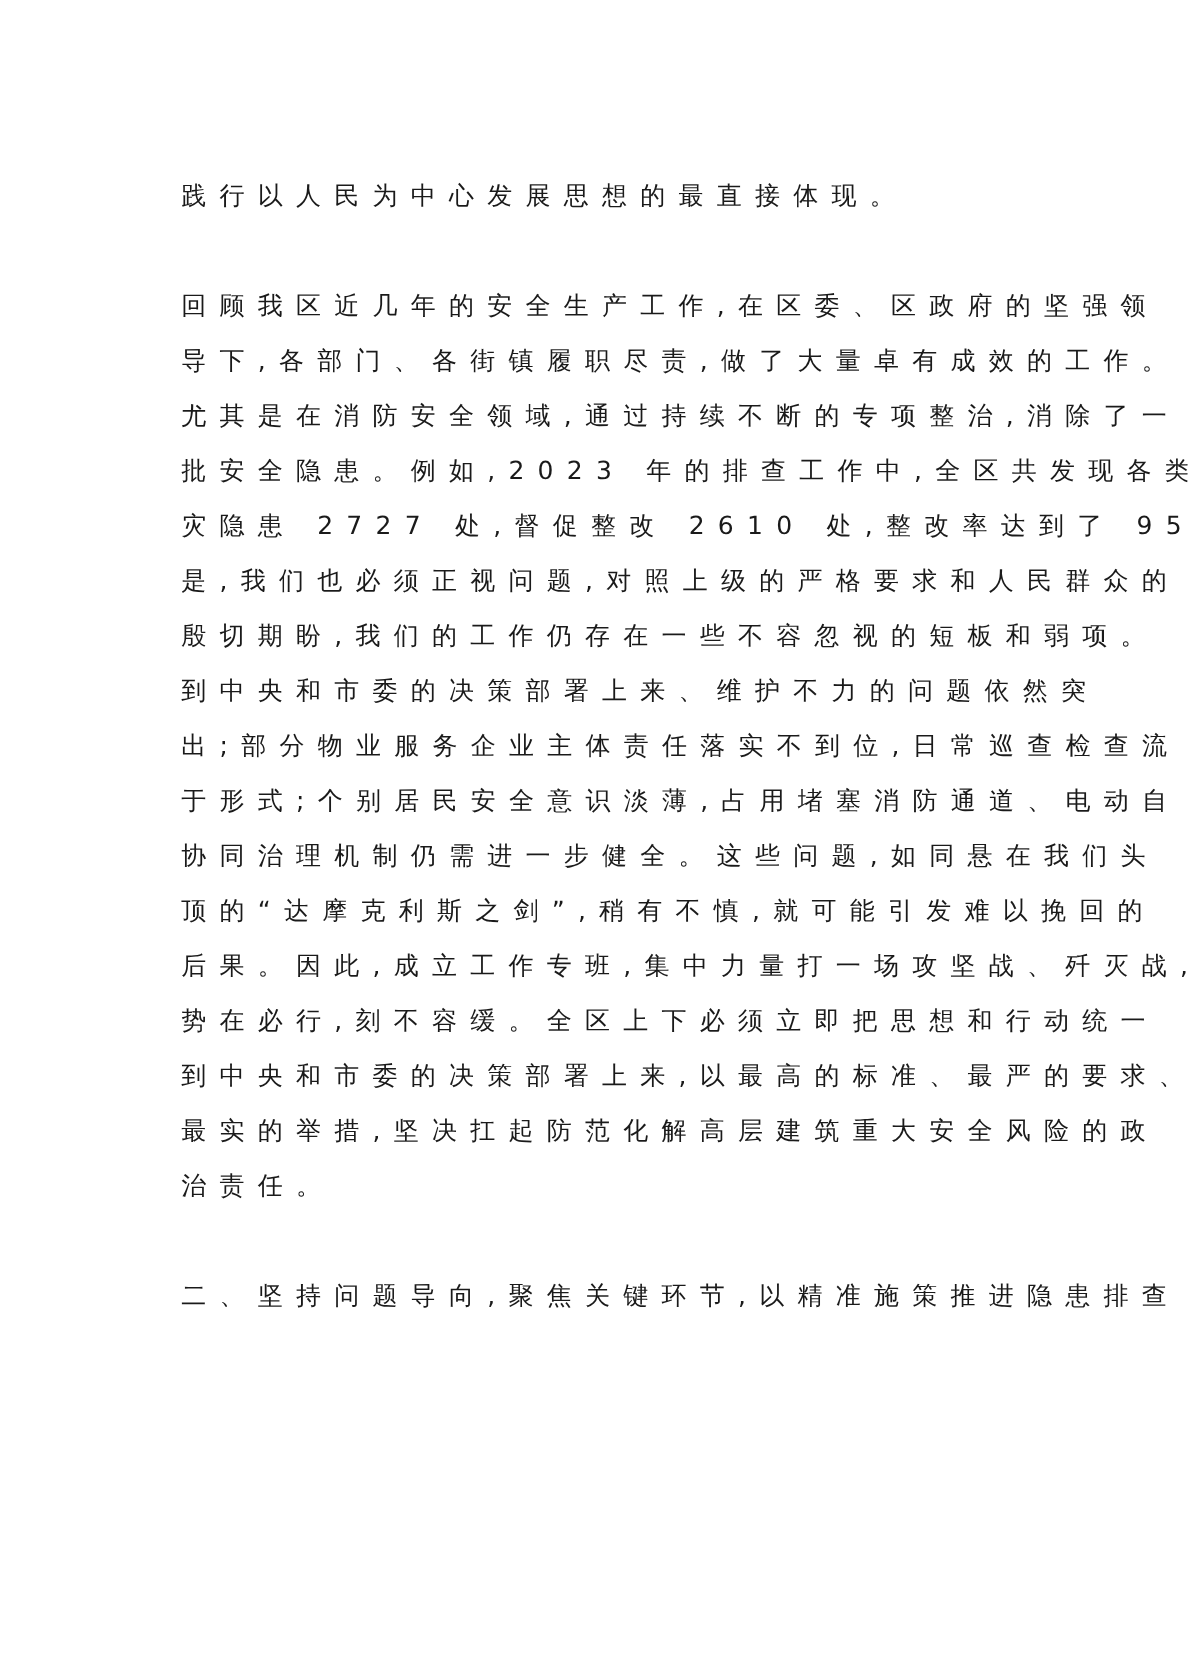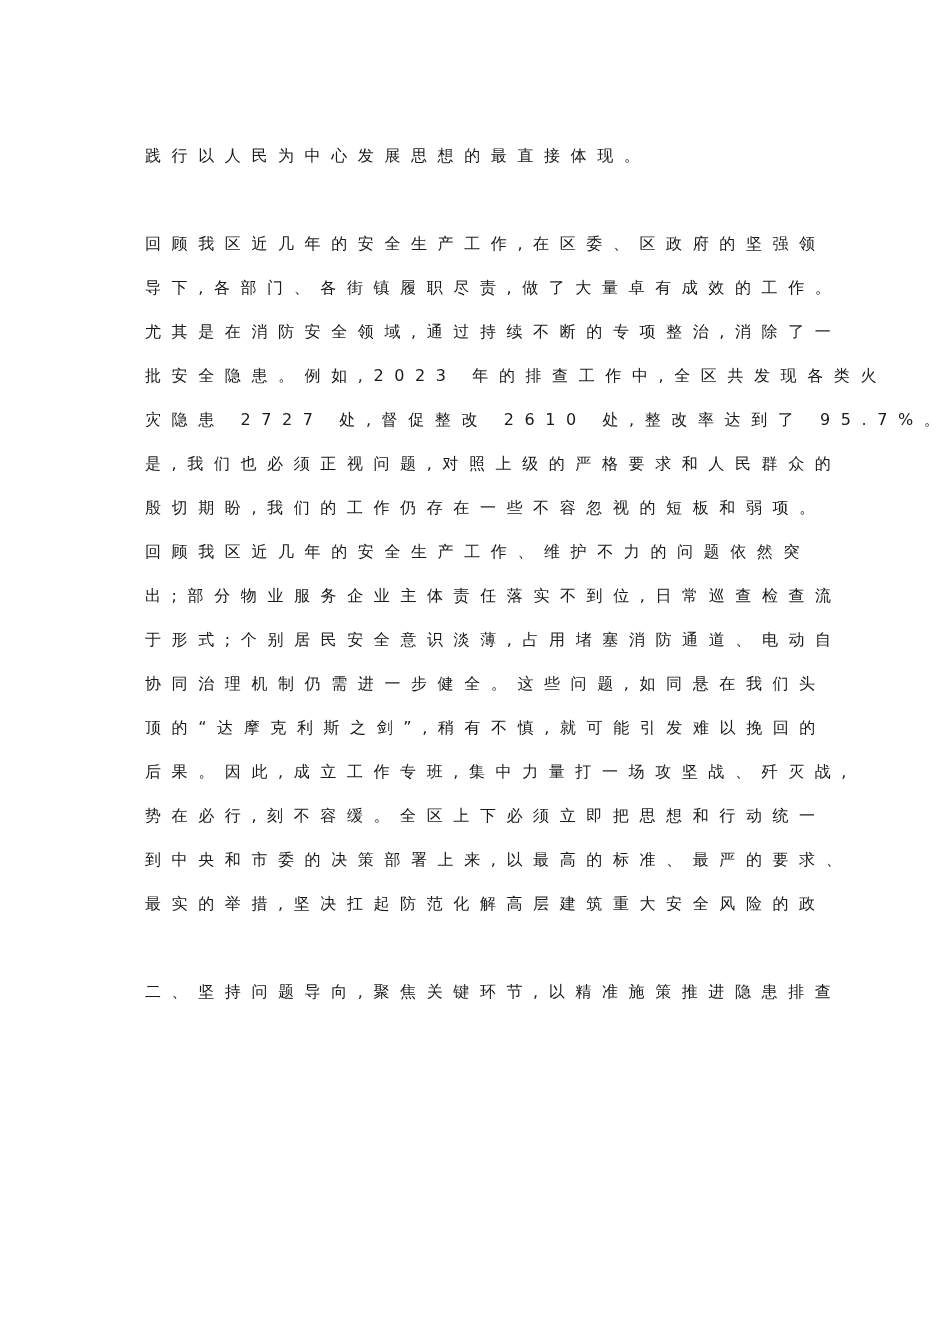--- a/index.html
+++ b/index.html
@@ -1,45 +1,46 @@
 <!DOCTYPE html>
 <html><head>
 <meta charset="utf-8">
 <style>
   html, body { margin: 0; padding: 0; background: #ffffff; }
   body { width: 950px; height: 1344px; position: relative; overflow: hidden;
          font-family: "DejaVu Sans", "Liberation Sans", sans-serif; color: #1a1a1a; }
   .page { position: absolute; left: 145px; top: 134px; width: 670px; }
-  .line { font-size: 16px; height: 44px; line-height: 44px; white-space: nowrap;
+  .line { font-size: 20px; height: 44px; line-height: 44px; white-space: nowrap;
           letter-spacing: 10.6px; }
   .gap { height: 44px; }
 </style>
 </head>
 <body>
 
 <div class="page">
   <div>
     <div class="line">践行以人民为中心发展思想的最直接体现。</div>
   </div>
   <div class="gap"></div>
   <div>
     <div class="line">回顾我区近几年的安全生产工作,在区委、区政府的坚强领</div>
     <div class="line">导下,各部门、各街镇履职尽责,做了大量卓有成效的工作。</div>
     <div class="line">尤其是在消防安全领域,通过持续不断的专项整治,消除了一</div>
     <div class="line">批安全隐患。例如,2023 年的排查工作中,全区共发现各类火</div>
     <div class="line">灾隐患 2727 处,督促整改 2610 处,整改率达到了 95.7%。但</div>
     <div class="line">是,我们也必须正视问题,对照上级的严格要求和人民群众的</div>
     <div class="line">殷切期盼,我们的工作仍存在一些不容忽视的短板和弱项。</div>
-    <div class="line">回顾我区近几年的安全生产工作、维护不力的问题依然突</div>
+    <div class="line">到中央和市委的决策部署上来、维护不力的问题依然突</div>
     <div class="line">出;部分物业服务企业主体责任落实不到位,日常巡查检查流</div>
     <div class="line">于形式;个别居民安全意识淡薄,占用堵塞消防通道、电动自</div>
     <div class="line">协同治理机制仍需进一步健全。这些问题,如同悬在我们头</div>
     <div class="line">顶的“达摩克利斯之剑”,稍有不慎,就可能引发难以挽回的</div>
     <div class="line">后果。因此,成立工作专班,集中力量打一场攻坚战、歼灭战,</div>
     <div class="line">势在必行,刻不容缓。全区上下必须立即把思想和行动统一</div>
     <div class="line">到中央和市委的决策部署上来,以最高的标准、最严的要求、</div>
     <div class="line">最实的举措,坚决扛起防范化解高层建筑重大安全风险的政</div>
+    <div class="line">治责任。</div>
   </div>
   <div class="gap"></div>
   <div>
     <div class="line">二、坚持问题导向,聚焦关键环节,以精准施策推进隐患排查</div>
   </div>
 </div>
 
 </body></html>

